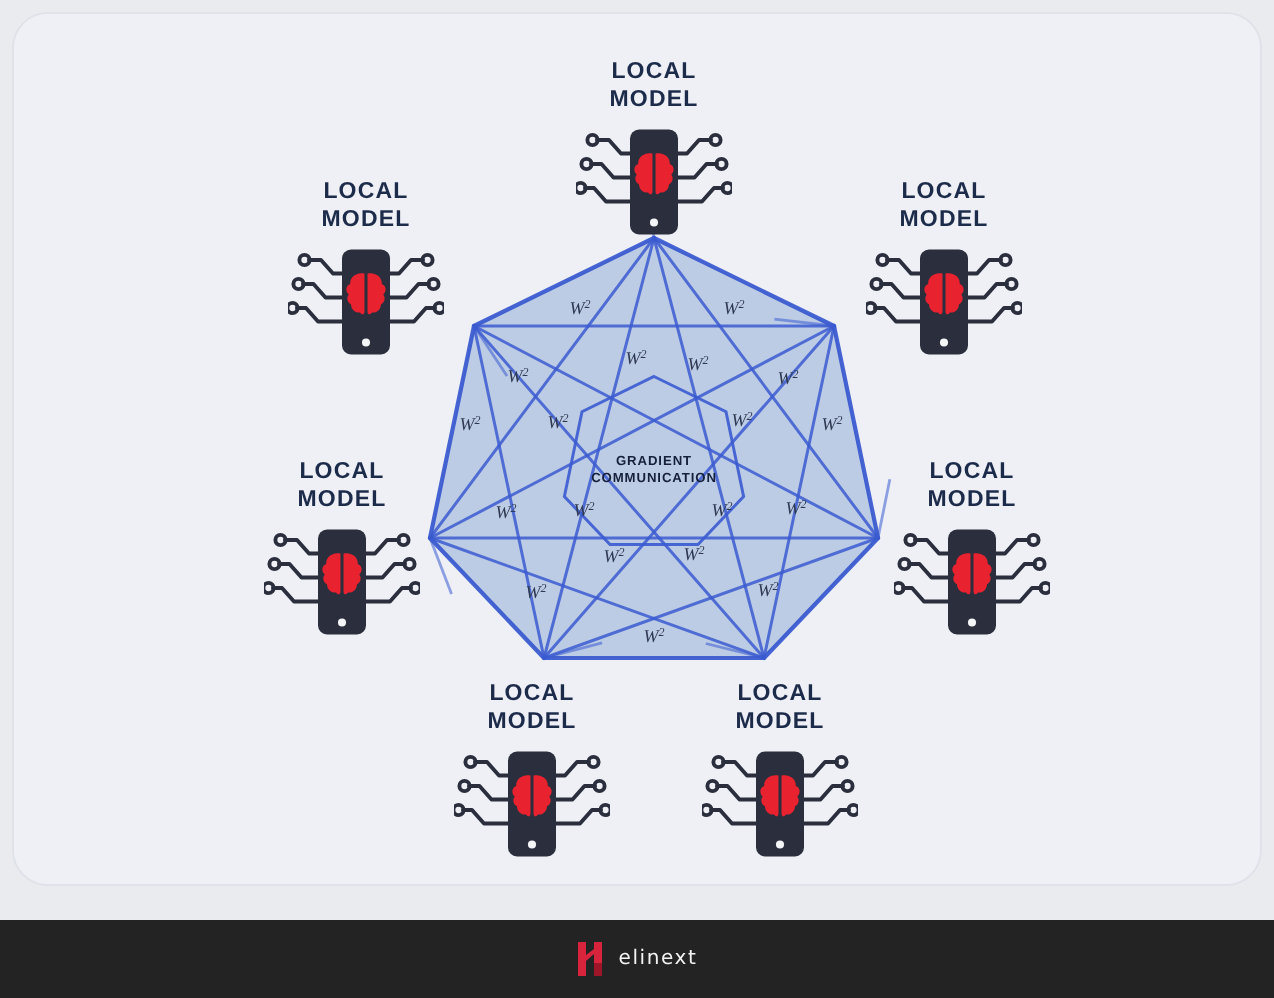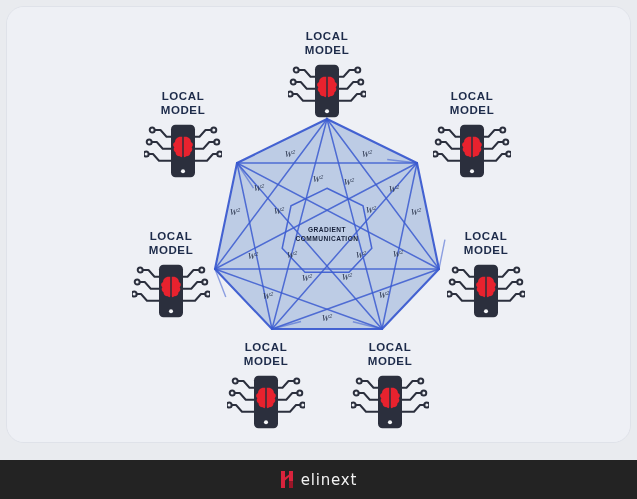--- a/index.html
+++ b/index.html
@@ -88,21 +88,21 @@
     align-items: center;
     gap: 6px;
   }
   #footer-logo .mark {
     width: 15px;
     height: 19px;
     display: block;
   }
   #footer-logo .wordmark {
     color: #f2f2f2;
-    font-size: 15px;
+    font-size: 10px;
     letter-spacing: 0.8px;
     font-family: "DejaVu Sans", sans-serif;
     text-align: right;
   }
   .w-lbl {
     font-family: "Liberation Serif", serif;
     font-style: italic;
     font-size: 9px;
     fill: #2f3a52;
   }

